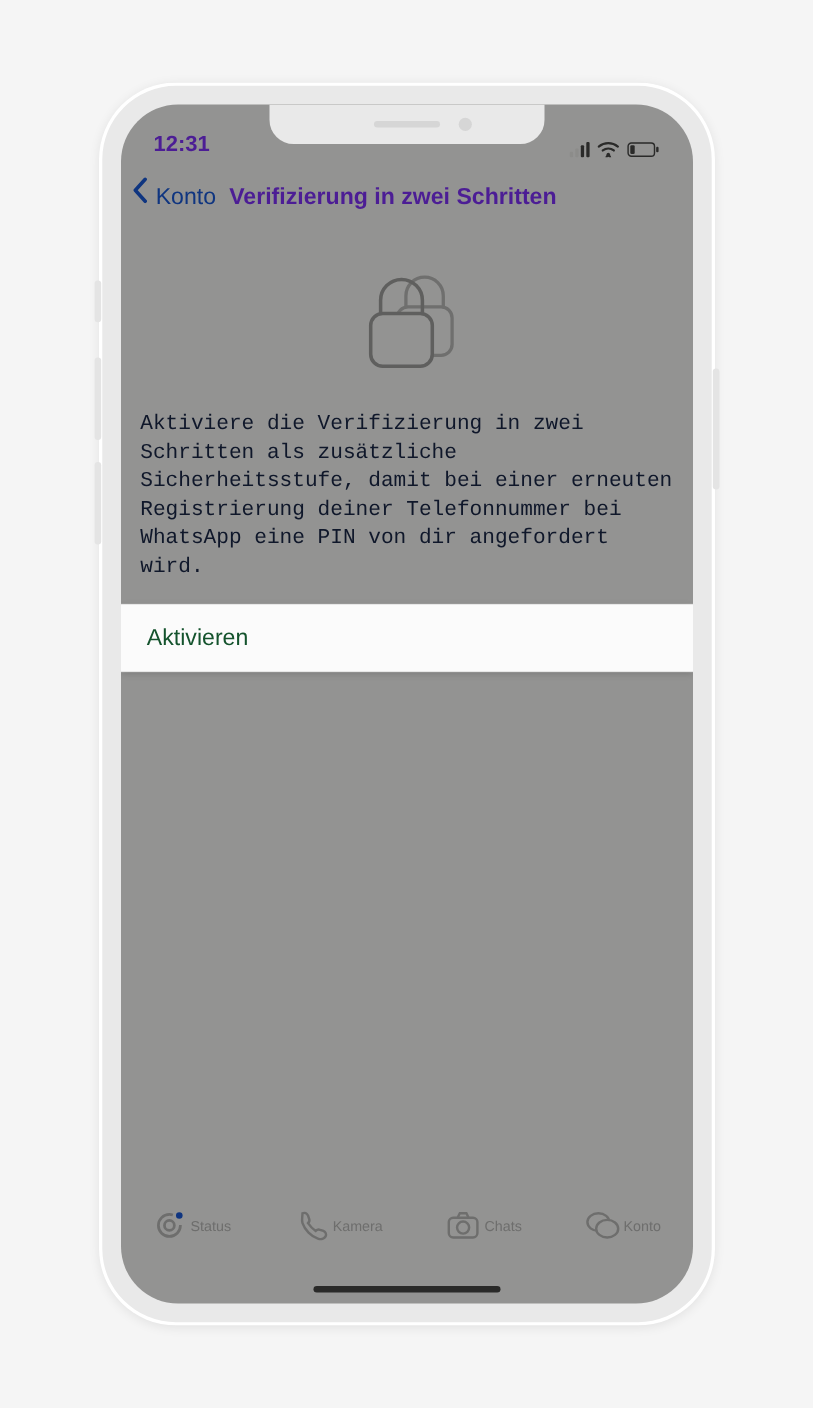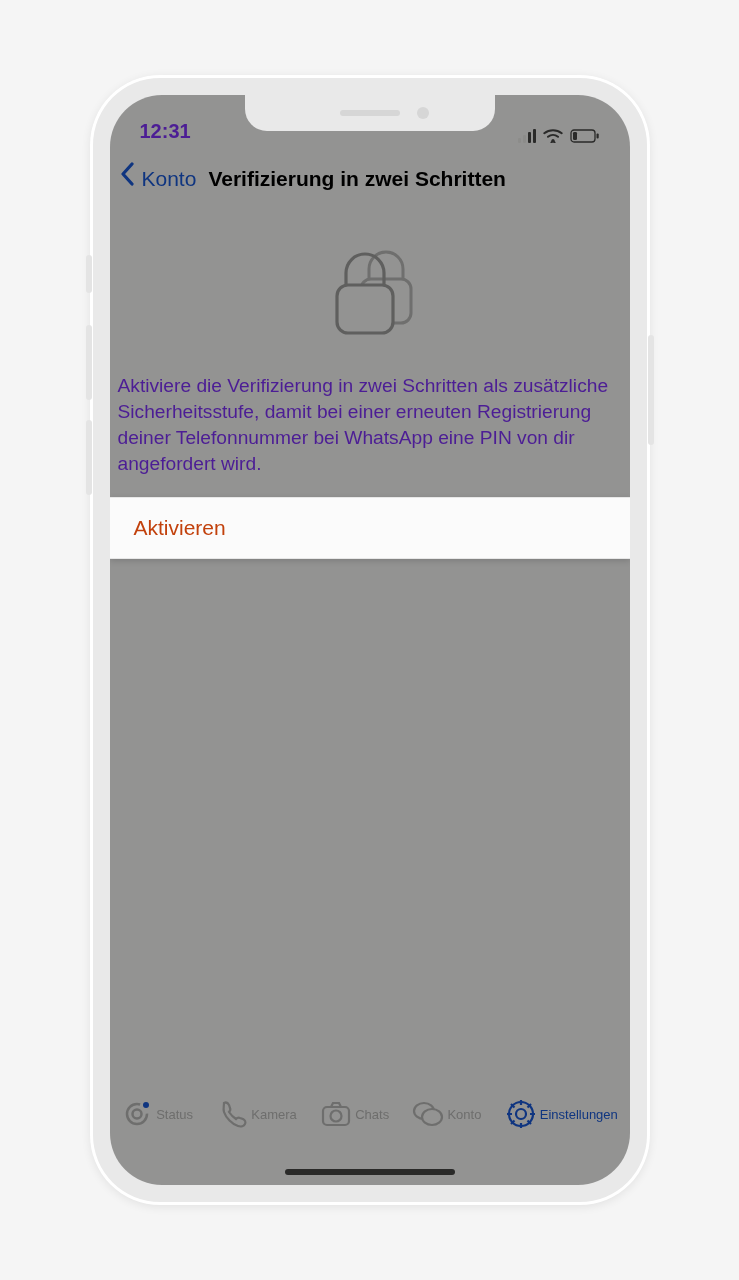--- a/index.html
+++ b/index.html
@@ -92,44 +92,45 @@
     color: #0f3580;
     font-size: 30px;
     font-weight: 400;
     line-height: 1;
   }
   .nav .back {
     color: #0f3580;
     font-size: 21px;
   }
   .nav .title {
-    color: #000000;
+    color: #4c1d95;
     font-size: 21px;
     font-weight: 600;
     margin-left: 6px;
   }
   
   .lock-wrap {
     display:flex;
     justify-content:center;
     margin: 30px 0 28px;
   }
   .lock-wrap svg { }
   
   .desc {
-    color: #4c1d95;
+    color: #0f172a;
     font-size: 19.2px;
     line-height: 1.35;
-    padding: 0 8px 20px;
+    padding: 0 18px 20px;
+    font-family: Liberation Mono, monospace;
   }
   
   .cell {
     background: #fbfbfb;
     padding: 18px 24px;
-    color: #c2410c;
+    color: #14532d;
     font-size: 21px;
     border-top: 1px solid rgba(0,0,0,0.08);
     border-bottom: 1px solid rgba(0,0,0,0.08);
     box-shadow: 0 2px 6px rgba(0,0,0,0.15);
   }
   
   .tabbar {
     position:absolute;
     bottom:0; left:0; right:0;
     height: 95px;
@@ -246,34 +247,17 @@
         </svg>
         <span>Chats</span>
       </div>
       <div class="tab">
         <svg viewBox="0 0 32 32">
           <ellipse cx="12" cy="13" rx="10" ry="8" fill="none" stroke="#6e6e6d" stroke-width="2.2"></ellipse>
           <ellipse cx="20" cy="19" rx="10" ry="8" fill="#939392" stroke="#6e6e6d" stroke-width="2.2"></ellipse>
         </svg>
         <span>Konto</span>
       </div>
-      <div class="tab active">
-        <svg viewBox="0 0 32 32">
-          <circle cx="16" cy="16" r="12" fill="none" stroke="#0f3580" stroke-width="2.2"></circle>
-          <g stroke="#0f3580" stroke-width="2.2">
-            <line x1="16" y1="2" x2="16" y2="7"></line>
-            <line x1="16" y1="25" x2="16" y2="30"></line>
-            <line x1="2" y1="16" x2="7" y2="16"></line>
-            <line x1="25" y1="16" x2="30" y2="16"></line>
-            <line x1="6" y1="6" x2="9.5" y2="9.5"></line>
-            <line x1="22.5" y1="22.5" x2="26" y2="26"></line>
-            <line x1="6" y1="26" x2="9.5" y2="22.5"></line>
-            <line x1="22.5" y1="9.5" x2="26" y2="6"></line>
-          </g>
-          <circle cx="16" cy="16" r="5" fill="none" stroke="#0f3580" stroke-width="2.2"></circle>
-        </svg>
-        <span>Einstellungen</span>
-      </div>
     </div>
 
     <div class="homebar"></div>
   </div>
 </div>
 
 </body></html>

